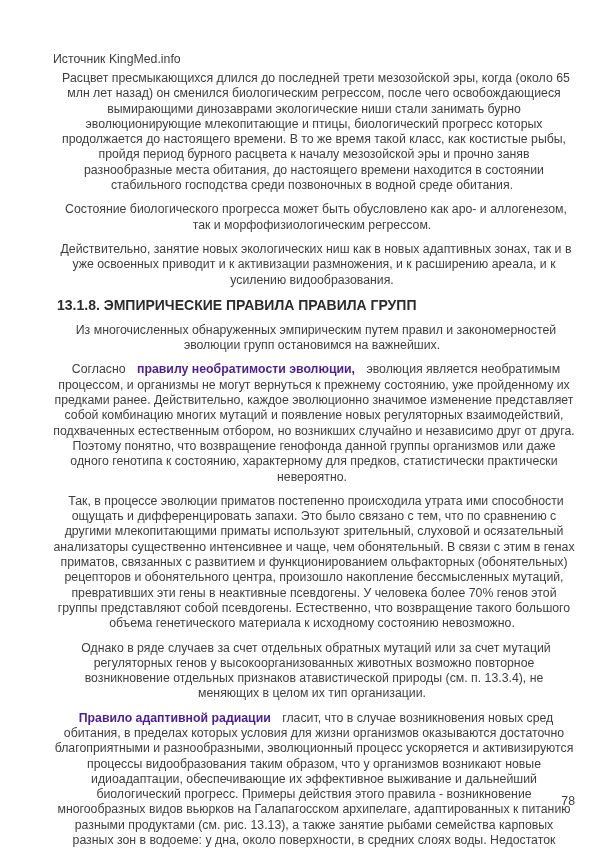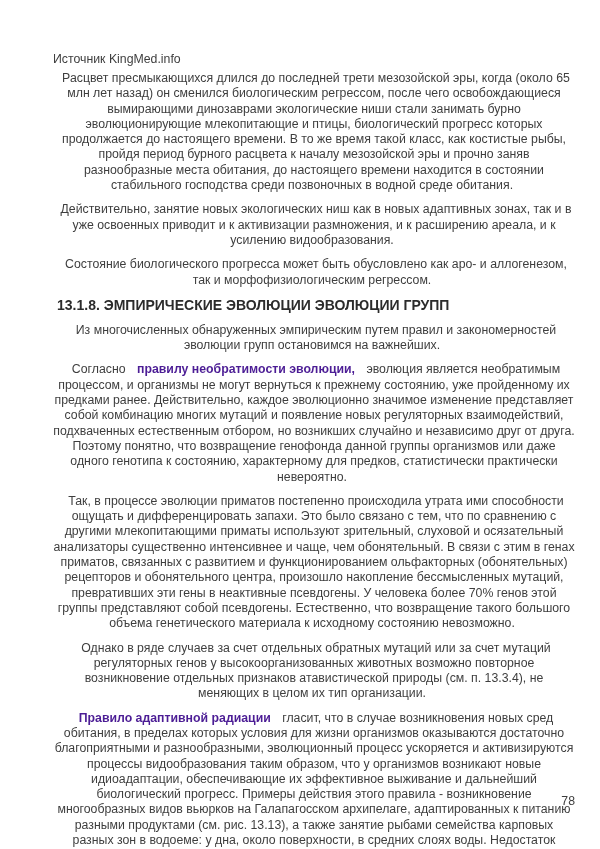--- a/index.html
+++ b/index.html
@@ -49,23 +49,23 @@
     color: #3e3e3e;
   }
 </style>
 </head>
 <body>
 
 <div class="page">
   <div class="source-line">Источник KingMed.info</div>
   <div class="doc-body">
       <p class="paragraph"><span>Расцвет пресмыкающихся длился до последней трети мезозойской эры, когда (около 65 млн лет назад) он сменился биологическим регрессом, после чего освобождающиеся вымирающими динозаврами экологические ниши стали занимать бурно эволюционирующие млекопитающие и птицы, биологический прогресс которых продолжается до настоящего времени. В то же время такой класс, как костистые рыбы, пройдя период бурного расцвета к началу мезозойской эры и прочно заняв разнообразные места обитания, до настоящего времени находится в состоянии стабильного господства среди позвоночных в водной среде обитания.</span></p>
+      <p class="paragraph"><span>Состояние биологического прогресса может быть обусловлено как аро- и аллогенезом, так и морфофизиологическим регрессом.</span></p>
       <p class="paragraph"><span>Действительно, занятие новых экологических ниш как в новых адаптивных зонах, так и в уже освоенных приводит и к активизации размножения, и к расширению ареала, и к усилению видообразования.</span></p>
-      <p class="paragraph"><span>Состояние биологического прогресса может быть обусловлено как аро- и аллогенезом, так и морфофизиологическим регрессом.</span></p>
-      <h2 class="heading"><span>13.1.8. ЭМПИРИЧЕСКИЕ ЭВОЛЮЦИИ ЭВОЛЮЦИИ ГРУПП</span></h2>
+      <h2 class="heading"><span>13.1.8. ЭМПИРИЧЕСКИЕ ПРАВИЛА ПРАВИЛА ГРУПП</span></h2>
       <p class="paragraph"><span>Из многочисленных обнаруженных эмпирическим путем правил и закономерностей эволюции групп остановимся на важнейших.</span></p>
       <p class="paragraph"><span>Согласно </span><strong>правилу необратимости эволюции,</strong><span> эволюция является необратимым процессом, и организмы не могут вернуться к прежнему состоянию, уже пройденному их предками ранее. Действительно, каждое эволюционно значимое изменение представляет собой комбинацию многих мутаций и появление новых регуляторных взаимодействий, подхваченных естественным отбором, но возникших случайно и независимо друг от друга. Поэтому понятно, что возвращение генофонда данной группы организмов или даже одного генотипа к состоянию, характерному для предков, статистически практически невероятно.</span></p>
       <p class="paragraph"><span>Так, в процессе эволюции приматов постепенно происходила утрата ими способности ощущать и дифференцировать запахи. Это было связано с тем, что по сравнению с другими млекопитающими приматы используют зрительный, слуховой и осязательный анализаторы существенно интенсивнее и чаще, чем обонятельный. В связи с этим в генах приматов, связанных с развитием и функционированием ольфакторных (обонятельных) рецепторов и обонятельного центра, произошло накопление бессмысленных мутаций, превративших эти гены в неактивные псевдогены. У человека более 70% генов этой группы представляют собой псевдогены. Естественно, что возвращение такого большого объема генетического материала к исходному состоянию невозможно.</span></p>
       <p class="paragraph"><span>Однако в ряде случаев за счет отдельных обратных мутаций или за счет мутаций регуляторных генов у высокоорганизованных животных возможно повторное возникновение отдельных признаков атавистической природы (см. п. 13.3.4), не меняющих в целом их тип организации.</span></p>
       <p class="paragraph"><strong>Правило адаптивной радиации</strong><span> гласит, что в случае возникновения новых сред обитания, в пределах которых условия для жизни организмов оказываются достаточно благоприятными и разнообразными, эволюционный процесс ускоряется и активизируются процессы видообразования таким образом, что у организмов возникают новые идиоадаптации, обеспечивающие их эффективное выживание и дальнейший биологический прогресс. Примеры действия этого правила - возникновение многообразных видов вьюрков на Галапагосском архипелаге, адаптированных к питанию разными продуктами (см. рис. 13.13), а также занятие рыбами семейства карповых разных зон в водоеме: у дна, около поверхности, в средних слоях воды. Недостаток крупных хищных млекопитающих в начале Кайнозойской эры на территории</span></p>
     </div>
   <div class="page-number">78</div>
 </div>
 
 </body></html>

